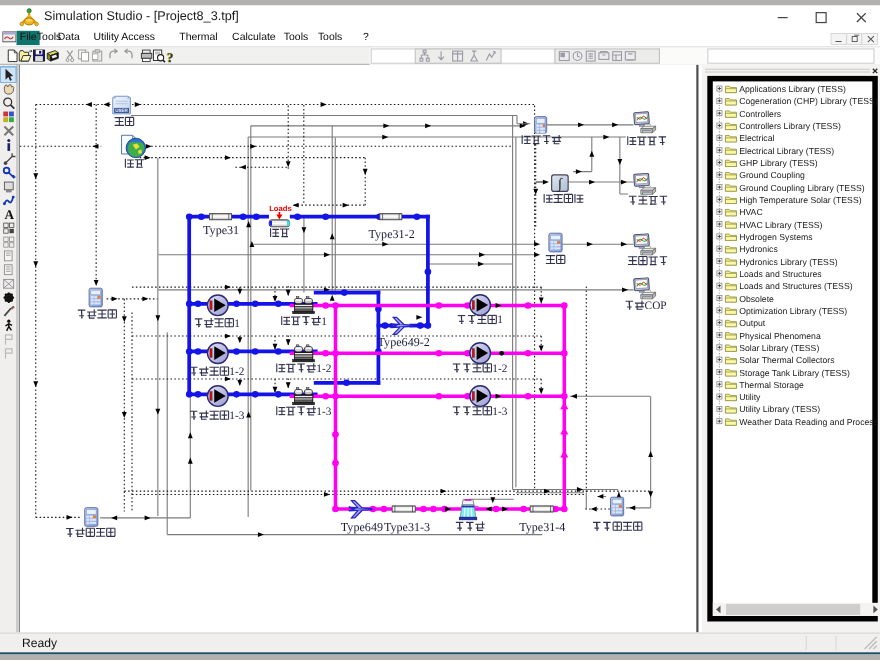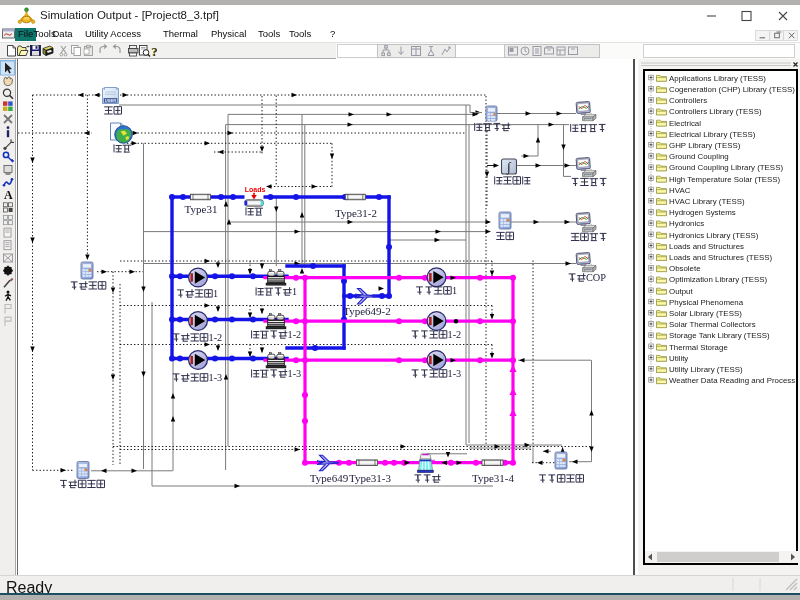--- a/index.html
+++ b/index.html
@@ -5,56 +5,56 @@
 .abs{position:absolute}
 #topstrip{left:0;top:0;width:800px;height:5px;background:#b3b0b0}
 #title{left:0;top:5px;width:800px;height:20px;background:#ffffff}
 #titletext{left:40px;top:9px;font-size:11.5px;color:#1b1b1b}
 #menubar{left:0;top:25px;width:800px;height:17px;background:#ffffff}
 .mi{position:absolute;top:2.5px;font-size:9.5px;color:#0a0a0a}
 #toolbar{left:0;top:42px;width:800px;height:17px;background:#f1f1f0;border-top:1px solid #e2e2e2;border-bottom:1px solid #a9a9a9}
 #lefttb{left:0;top:59px;width:16px;height:516px;background:#f0efee;border-right:1px solid #a9a9a9}
 #canvas{left:17px;top:59px;width:618px;height:516px;background:#ffffff;border-left:1px solid #6a6a6a;border-right:2px solid #4e4e4e}
 #rpanel{left:638px;top:59px;width:162px;height:516px;background:#f4f3f2}
-#treebox{position:absolute;left:5px;top:10px;width:155px;height:496px;background:#ffffff;border:2px solid #000000}
+#treebox{position:absolute;left:5px;top:10px;width:155px;height:496px;background:#ffffff;border:5px solid #000000}
 #statusbar{left:0;top:575px;width:800px;height:18px;background:#f0efee;border-top:1px solid #d5d5d5}
-#ready{left:6px;top:579px;font-size:16px;color:#111}
+#ready{left:20px;top:579px;font-size:11px;color:#111}
 #botline{left:0;top:593px;width:800px;height:2px;background:#1d4f63}
 #botstrip{left:0;top:595px;width:800px;height:5px;background:#b3b0b0}
 svg{position:absolute;left:0;top:0}
 </style></head><body>
 <div class="abs" id="topstrip"></div>
 <div class="abs" id="title"></div>
 <svg class="abs" style="left:17px;top:7px" width="20" height="18" viewBox="0 0 20 18">
 <circle cx="9.5" cy="2.8" r="2" fill="#3a9a3a" stroke="#1a6a1a" stroke-width="0.5"></circle>
 <rect x="8.6" y="4.6" width="1.8" height="3.2" fill="#c8960c"></rect>
 <path d="M3.5,13.5 L9.5,7.5 L15.5,13.5" stroke="#e8b014" stroke-width="2.2" fill="none"></path>
 <ellipse cx="9.5" cy="12.5" rx="4.6" ry="3.2" fill="#f0b41c" stroke="#a07008" stroke-width="0.8"></ellipse>
 <ellipse cx="9.5" cy="11.4" rx="3" ry="1.4" fill="#f8d060"></ellipse>
 <circle cx="2.8" cy="14.8" r="1.7" fill="#f0b41c" stroke="#a07008" stroke-width="0.5"></circle>
 <circle cx="16.2" cy="14.8" r="1.7" fill="#f0b41c" stroke="#a07008" stroke-width="0.5"></circle>
 </svg>
-<div class="abs" id="titletext">Simulation Output - [Project8_3.tpf]</div>
+<div class="abs" id="titletext">Simulation Studio - [Project8_3.tpf]</div>
 <svg class="abs" style="left:700px;top:5px" width="100" height="20" viewBox="0 0 100 20">
 <line x1="7" y1="11" x2="16" y2="11" stroke="#454545" stroke-width="1.1"></line>
 <rect x="42" y="6.5" width="9" height="9" fill="none" stroke="#454545" stroke-width="1.1"></rect>
 <path d="M79,7 L87,15 M87,7 L79,15" stroke="#454545" stroke-width="1.1"></path>
   </svg>
 <div class="abs" id="menubar">
 <svg class="abs" style="left:2px;top:2px" width="13" height="13" viewBox="0 0 13 13">
       <rect x="0.5" y="2" width="12" height="9" fill="#eee" stroke="#555" stroke-width="0.9"></rect>
       <rect x="0.5" y="2" width="12" height="2.4" fill="#aac"></rect>
       <path d="M2,8.5 Q4,5.5 6,7.5 T10,6.5" stroke="#b33" stroke-width="1" fill="none"></path>
     </svg>
 <div class="mi" style="left:15px;background:#0f766e;padding:0.5px 3px 1.5px">File</div>
 <div class="mi" style="left:33.5px">Tools</div>
 <div class="mi" style="left:52.5px">Data</div>
 <div class="mi" style="left:85px">Utility Access</div>
 <div class="mi" style="left:163px">Thermal</div>
-<div class="mi" style="left:211px">Physical</div>
+<div class="mi" style="left:211px">Calculate</div>
 <div class="mi" style="left:258px">Tools</div>
 <div class="mi" style="left:289px">Tools</div>
 <div class="mi" style="left:330px">?</div>
 <svg class="abs" style="left:754px;top:5px" width="46" height="11" viewBox="0 0 48 12">
 <rect x="0.5" y="0.5" width="46" height="11" fill="#f4f4f4" stroke="#d0d0d0" stroke-width="0.8"></rect>
 <line x1="16" y1="1" x2="16" y2="11" stroke="#d0d0d0"></line>
       <line x1="31" y1="1" x2="31" y2="11" stroke="#d0d0d0"></line>
 <line x1="5" y1="8.5" x2="11" y2="8.5" stroke="#555" stroke-width="1"></line>
 <rect x="21.5" y="3.5" width="5" height="5" fill="none" stroke="#555" stroke-width="0.9"></rect>
       <line x1="23.5" y1="2.2" x2="28.5" y2="2.2" stroke="#555" stroke-width="0.9"></line>

